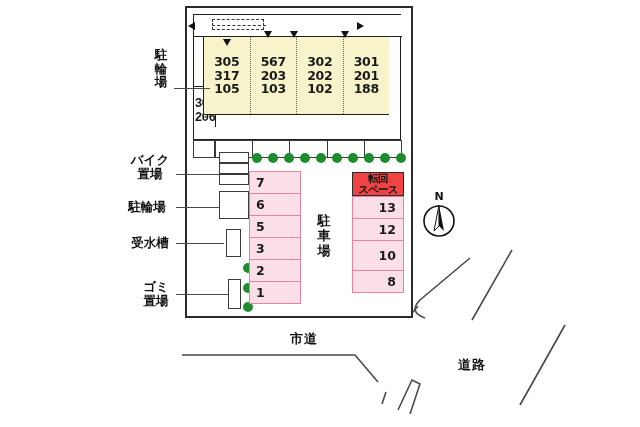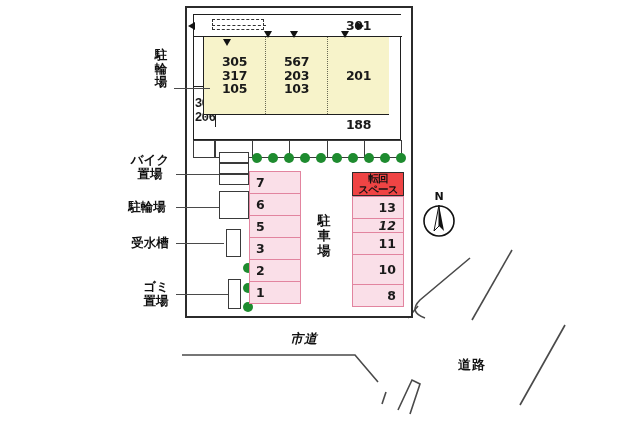--- a/index.html
+++ b/index.html
@@ -40,21 +40,21 @@
     background:#f7f3ca;border-left:1.5px solid #1f1f1f;
     border-bottom:1.5px solid #1f1f1f;box-sizing:border-box;
     display:flex;
   }
   .unit-col{
     flex:1;border-right:1px dotted #6a6a55;box-sizing:border-box;
     display:flex;flex-direction:column;justify-content:center;align-items:center;
     color:#1a1a1a;font-size:12.5px;font-weight:bold;line-height:13.5px;
     letter-spacing:-0.3px;
   }
-  .unit-col:last-child{border-right:none;gap:36px;}
+  .unit-col:last-child{border-right:none;}
 
   .left-stack{
     position:absolute;left:0px;top:22px;width:22px;height:90px;
     border-right:1.5px solid #1f1f1f;background:#ffffff;box-sizing:border-box;font-family:Liberation Mono, monospace;
   }
   .left-stack-inner{
     position:absolute;left:-2px;bottom:2px;width:26px;
     font-size:12.5px;font-weight:bold;line-height:13.5px;color:#1a1a1a;
     text-align:center;letter-spacing:-0.6px;
   }
@@ -180,20 +180,25 @@
     <div class="units-grid">
       <div class="unit-col">
         <div>305</div>
         <div>317</div>
         <div>105</div>
       </div>
       <div class="unit-col">
         <div>567</div>
         <div>203</div>
         <div>103</div>
+      </div>
+      <div class="unit-col">
+        <div>302</div>
+        <div>202</div>
+        <div>102</div>
       </div>
       <div class="unit-col">
         <div>301</div>
         <div>201</div>
         <div>188</div>
       </div>
     </div>
 
     <div class="arrow-left" style="left:-6px;top:7px;"></div>
     <div class="arrow-right" style="left:163px;top:7px;"></div>
@@ -263,31 +268,30 @@
   </div>
 
   <div class="parking-label" style="white-space:pre-line;">駐
 車
 場</div>
 
   <div class="stall-col" style="left:352px;top:172px;width:52px;">
     <div class="turn-head" style="height:24px;white-space:pre-line;">転回
 スペース</div>
     <div class="stall right-num" style="height:23px;margin-top:0;">13</div>
-    <div class="stall right-num" style="height:15px;font-style:italic;">12</div>
-    <div class="stall right-num" style="height:23px;">11</div>
+    <div class="stall right-num" style="height:23px;">12</div>
     <div class="stall right-num" style="height:31px;">10</div>
     <div class="stall right-num" style="height:23px;">8</div>
   </div>
 
   <div class="compass">
     <div class="compass-n">N</div>
     <svg width="42" height="42" style="position:absolute;left:0;top:10px;" viewBox="0 0 42 42">
       <circle cx="21" cy="21" r="15" fill="#ffffff" stroke="#111" stroke-width="1.6"></circle>
       <polygon points="21,5 26,31 21,26" fill="#111"></polygon>
       <polygon points="21,5 16,31 21,26" fill="#ffffff" stroke="#111" stroke-width="1"></polygon>
     </svg>
   </div>
 
-  <div class="road-label" style="left:290px;top:330px;font-style:italic;">市道</div>
+  <div class="road-label" style="left:290px;top:330px;">市道</div>
   <div class="road-label" style="left:458px;top:356px;">道路</div>
 
 </div>
 
 </body></html>

